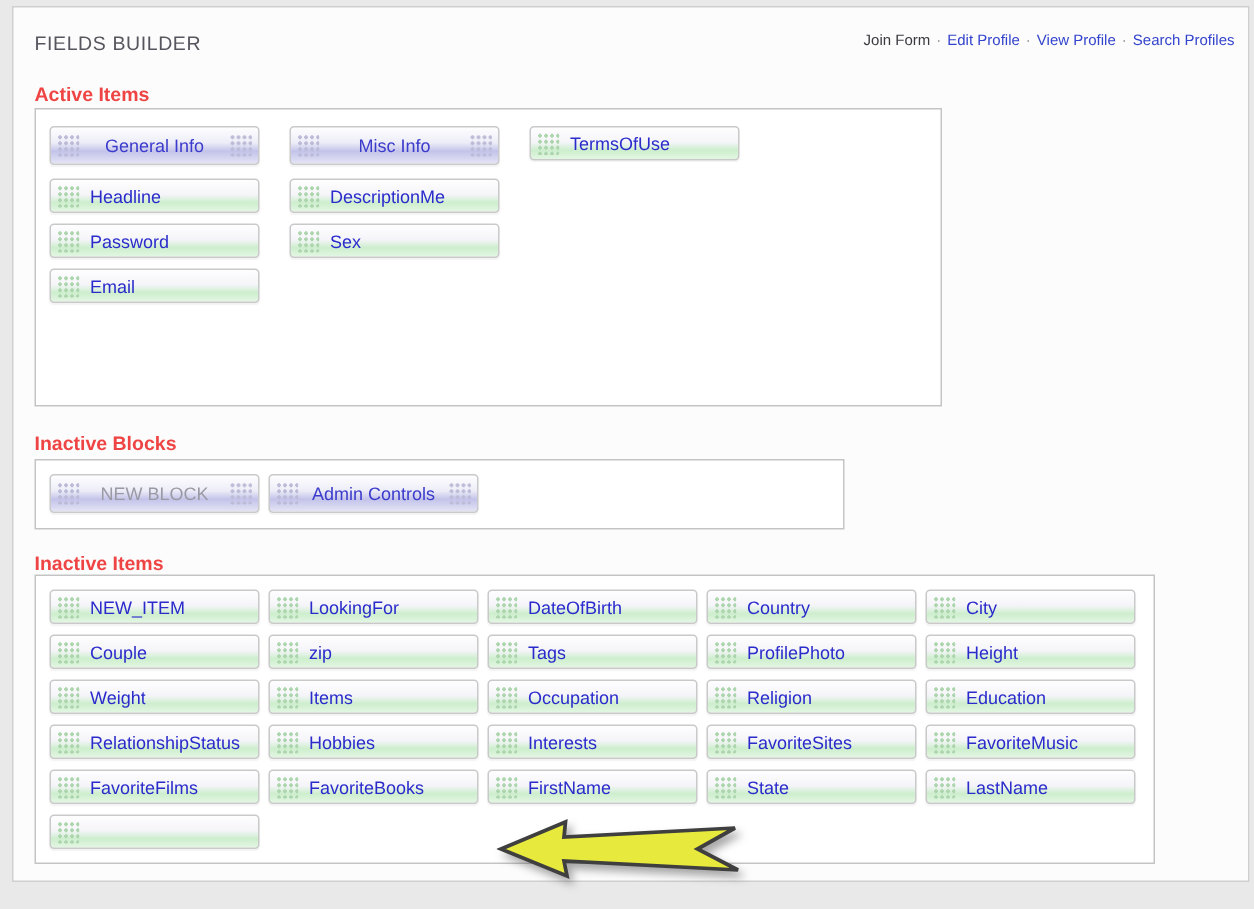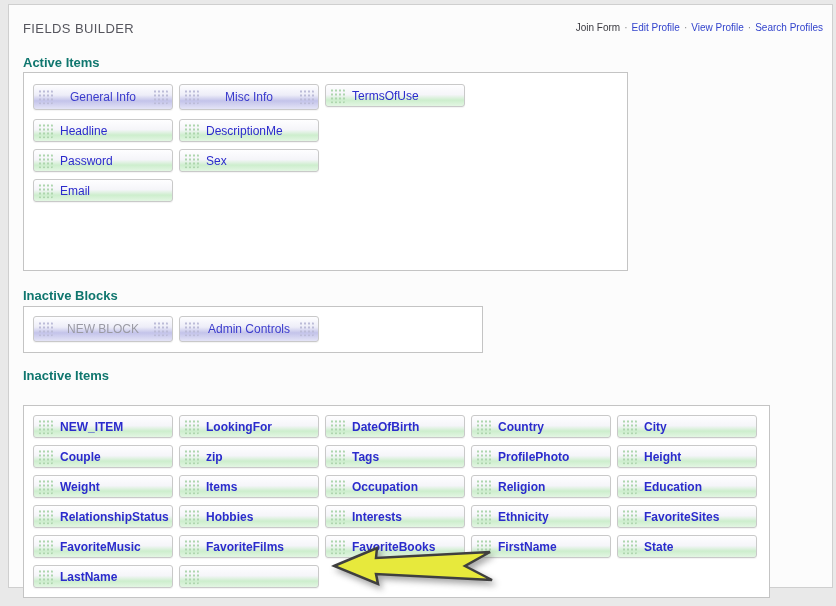--- a/index.html
+++ b/index.html
@@ -18,27 +18,27 @@
     font-size:13px;font-weight:normal;color:#56565e;letter-spacing:.4px;
   }
   .top-nav{
     position:absolute;right:9px;top:17px;
     font-size:10px;color:#777;white-space:nowrap;
   }
   .top-nav a{text-decoration:none;color:var(--link,#3344cc);}
   .top-nav a.current{color:#3a3a40;}
   .top-nav .sep{margin:0 4px;color:#888;}
   .section-heading{
-    position:absolute;margin:0;font-size:13px;font-weight:bold;color:#0f766e;
+    position:absolute;margin:0;font-size:13px;font-weight:bold;color:#ef4444;
   }
   .box{
     position:absolute;background:#ffffff;border:1px solid #c4c4c4;box-sizing:border-box;
   }
   #active-heading{left:14px;top:50px;}
-  #active-box{left:14px;top:67px;width:605px;height:199px;padding:11px 9px;display:flex;gap:6px;}
+  #active-box{left:14px;top:67px;width:605px;height:199px;padding:11px 9px;display:flex;gap:20px;}
   .col{width:140px;display:flex;flex-direction:column;gap:7px;}
   .item{
     position:relative;width:140px;height:23px;box-sizing:border-box;
     border:1px solid #c9c9c9;border-radius:3px;
     display:flex;align-items:center;
     background:linear-gradient(to bottom,#fefeff 0%,#f5f5f9 46%,var(--field-band,#cdeecd) 72%,#e3f6e3 100%);
     box-shadow:0 1px 1px rgba(0,0,0,0.05);
   }
   .item .label{
     font-size:12px;color:var(--item-text,#2b2bcc);
@@ -52,28 +52,27 @@
   .item.block.muted .label{color:var(--muted-text,#9a9aa4);}
   .handle{
     position:absolute;left:4px;top:50%;transform:translateY(-50%);
     width:15px;height:15px;border-radius:2px;
     background-image:radial-gradient(circle,#aed6ae 1.1px,rgba(255,255,255,0) 1.3px);
     background-size:4px 4px;
   }
   .item.block .handle{background-image:radial-gradient(circle,#bcbcd8 1.1px,rgba(255,255,255,0) 1.3px);}
   .item.block .handle.right{left:auto;right:4px;}
   #inactive-blocks-heading{left:14px;top:283px;}
-  #inactive-blocks-box{left:14px;top:301px;width:460px;height:47px;padding:9px;display:flex;gap:6px;}
+  #inactive-blocks-box{left:14px;top:301px;width:540px;height:47px;padding:9px;display:flex;gap:6px;}
   #inactive-blocks-box .item.block{margin-bottom:0;}
   #inactive-items-heading{left:14px;top:363px;}
   #inactive-items-box{
-    left:14px;top:400px;width:747px;height:193px;padding:9px;
+    left:14px;top:378px;width:747px;height:193px;padding:9px;
     display:grid;grid-template-columns:repeat(5,140px);grid-auto-rows:23px;gap:7px 6px;
     align-content:start;
-    font-weight:bold;
   }
   .callout-arrow{
     position:absolute;left:322px;top:539px;width:166px;height:44px;
     filter:drop-shadow(3px 4px 3px rgba(60,60,60,0.45));
     pointer-events:none;
   }
   .callout-arrow polygon{
     fill:var(--arrow-fill,#e7e93c);
     stroke:var(--arrow-stroke,#3f3f3f);
     stroke-width:2.5;stroke-linejoin:miter;
@@ -215,24 +214,20 @@
       <div class="item">
         <span class="handle"></span>
         <span class="label">Hobbies</span>
       </div>
       <div class="item">
         <span class="handle"></span>
         <span class="label">Interests</span>
       </div>
       <div class="item">
         <span class="handle"></span>
-        <span class="label">Ethnicity</span>
-      </div>
-      <div class="item">
-        <span class="handle"></span>
         <span class="label">FavoriteSites</span>
       </div>
       <div class="item">
         <span class="handle"></span>
         <span class="label">FavoriteMusic</span>
       </div>
       <div class="item">
         <span class="handle"></span>
         <span class="label">FavoriteFilms</span>
       </div>

